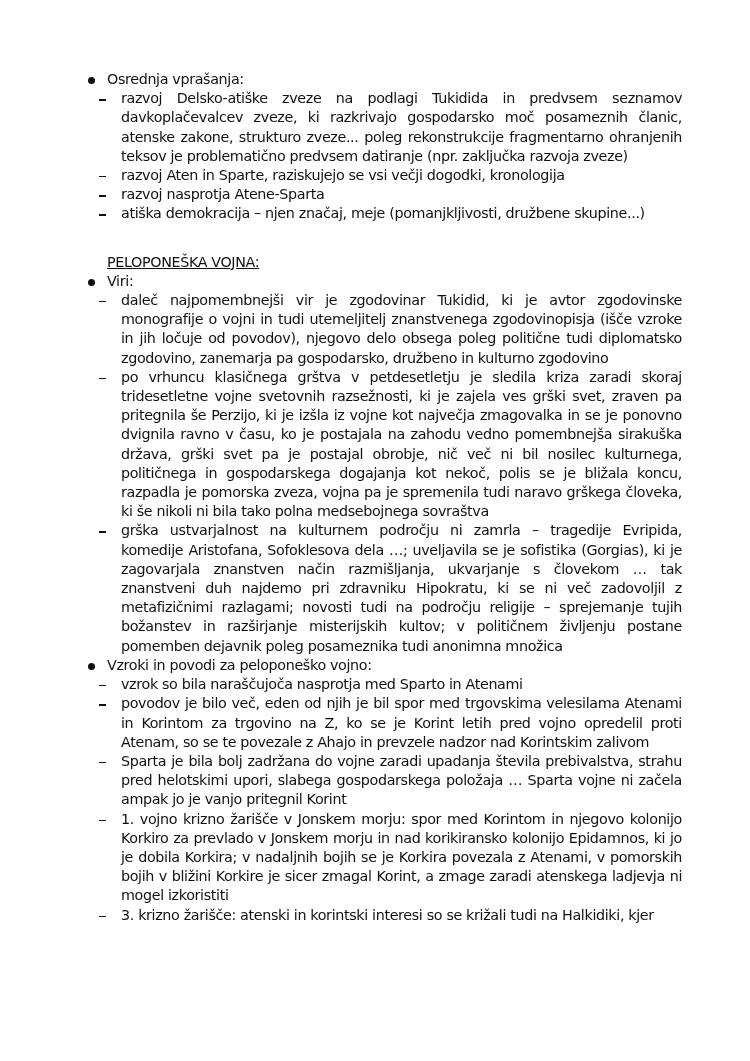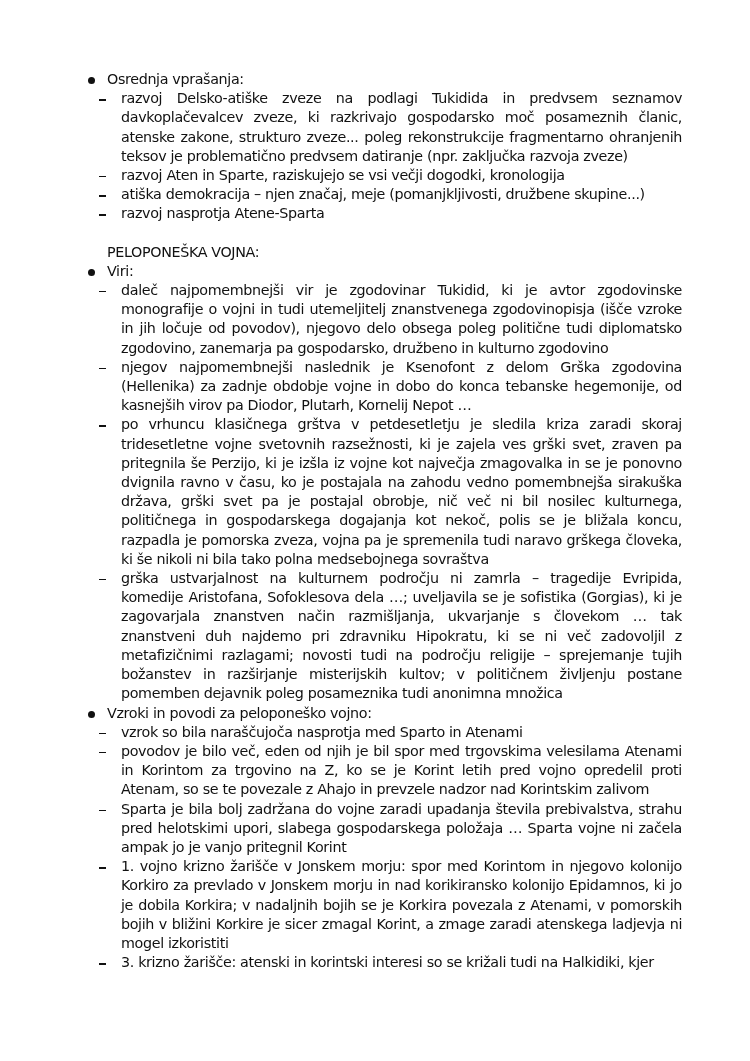--- a/index.html
+++ b/index.html
@@ -17,21 +17,21 @@
   .bullet-item { position: relative; padding-left: 19px; }
   .bullet-item > .bullet-glyph {
     position: absolute; left: 0; top: 7px; width: 7px; height: 7px;
     border-radius: 50%; background: #111;
   }
   .sub-list { margin: 0; padding: 0; list-style: none; }
   .sub-item { position: relative; padding-left: 33px; text-align: justify; text-align-last: left; }
   .sub-item > .dash-glyph {
     position: absolute; left: 11px; top: 10px; width: 7px; height: 1.4px; background: #111;
   }
-  .heading-plain { padding-left: 19px; margin-top: 19px; }
+  .heading-plain { padding-left: 19px; margin-top: 29px; text-decoration: underline; }
   .sub-text { display: block; }
 </style>
 </head>
 <body>
 
 <div class="page">
   <div class="content">
 
     <div class="bullet-item">
       <span class="bullet-glyph"></span>
@@ -41,42 +41,38 @@
       <li class="sub-item">
           <span class="dash-glyph"></span>
           <span class="sub-text">razvoj Delsko-atiške zveze na podlagi Tukidida in predvsem seznamov davkoplačevalcev zveze, ki razkrivajo gospodarsko moč posameznih članic, atenske zakone, strukturo zveze... poleg rekonstrukcije fragmentarno ohranjenih teksov je problematično predvsem datiranje (npr. zaključka razvoja zveze)</span>
         </li>
       <li class="sub-item">
           <span class="dash-glyph"></span>
           <span class="sub-text">razvoj Aten in Sparte, raziskujejo se vsi večji dogodki, kronologija</span>
         </li>
       <li class="sub-item">
           <span class="dash-glyph"></span>
-          <span class="sub-text">atiška demokracija – njen značaj, meje (pomanjkljivosti, družbene skupine...)</span>
+          <span class="sub-text">razvoj nasprotja Atene-Sparta</span>
         </li>
       <li class="sub-item">
           <span class="dash-glyph"></span>
-          <span class="sub-text">razvoj nasprotja Atene-Sparta</span>
+          <span class="sub-text">atiška demokracija – njen značaj, meje (pomanjkljivosti, družbene skupine...)</span>
         </li>
     </ul>
 
     <div class="heading-plain">PELOPONEŠKA VOJNA:</div>
 
     <div class="bullet-item">
       <span class="bullet-glyph"></span>
       <span>Viri:</span>
     </div>
     <ul class="sub-list">
       <li class="sub-item">
           <span class="dash-glyph"></span>
           <span class="sub-text">daleč najpomembnejši vir je zgodovinar Tukidid, ki je avtor zgodovinske monografije o vojni in tudi utemeljitelj znanstvenega zgodovinopisja (išče vzroke in jih ločuje od povodov), njegovo delo obsega poleg politične tudi diplomatsko zgodovino, zanemarja pa gospodarsko, družbeno in kulturno zgodovino</span>
-        </li>
-      <li class="sub-item">
-          <span class="dash-glyph"></span>
-          <span class="sub-text">njegov najpomembnejši naslednik je Ksenofont z delom Grška zgodovina (Hellenika) za zadnje obdobje vojne in dobo do konca tebanske hegemonije, od kasnejših virov pa Diodor, Plutarh, Kornelij Nepot …</span>
         </li>
     </ul>
 
     <ul class="sub-list">
       <li class="sub-item">
           <span class="dash-glyph"></span>
           <span class="sub-text">po vrhuncu klasičnega grštva v petdesetletju je sledila kriza zaradi skoraj tridesetletne vojne svetovnih razsežnosti, ki je zajela ves grški svet, zraven pa pritegnila še Perzijo, ki je izšla iz vojne kot največja zmagovalka in se je ponovno dvignila ravno v času, ko je postajala na zahodu vedno pomembnejša sirakuška država, grški svet pa je postajal obrobje, nič več ni bil nosilec kulturnega, političnega in gospodarskega dogajanja kot nekoč, polis se je bližala koncu, razpadla je pomorska zveza, vojna pa je spremenila tudi naravo grškega človeka, ki še nikoli ni bila tako polna medsebojnega sovraštva</span>
         </li>
       <li class="sub-item">
           <span class="dash-glyph"></span>

